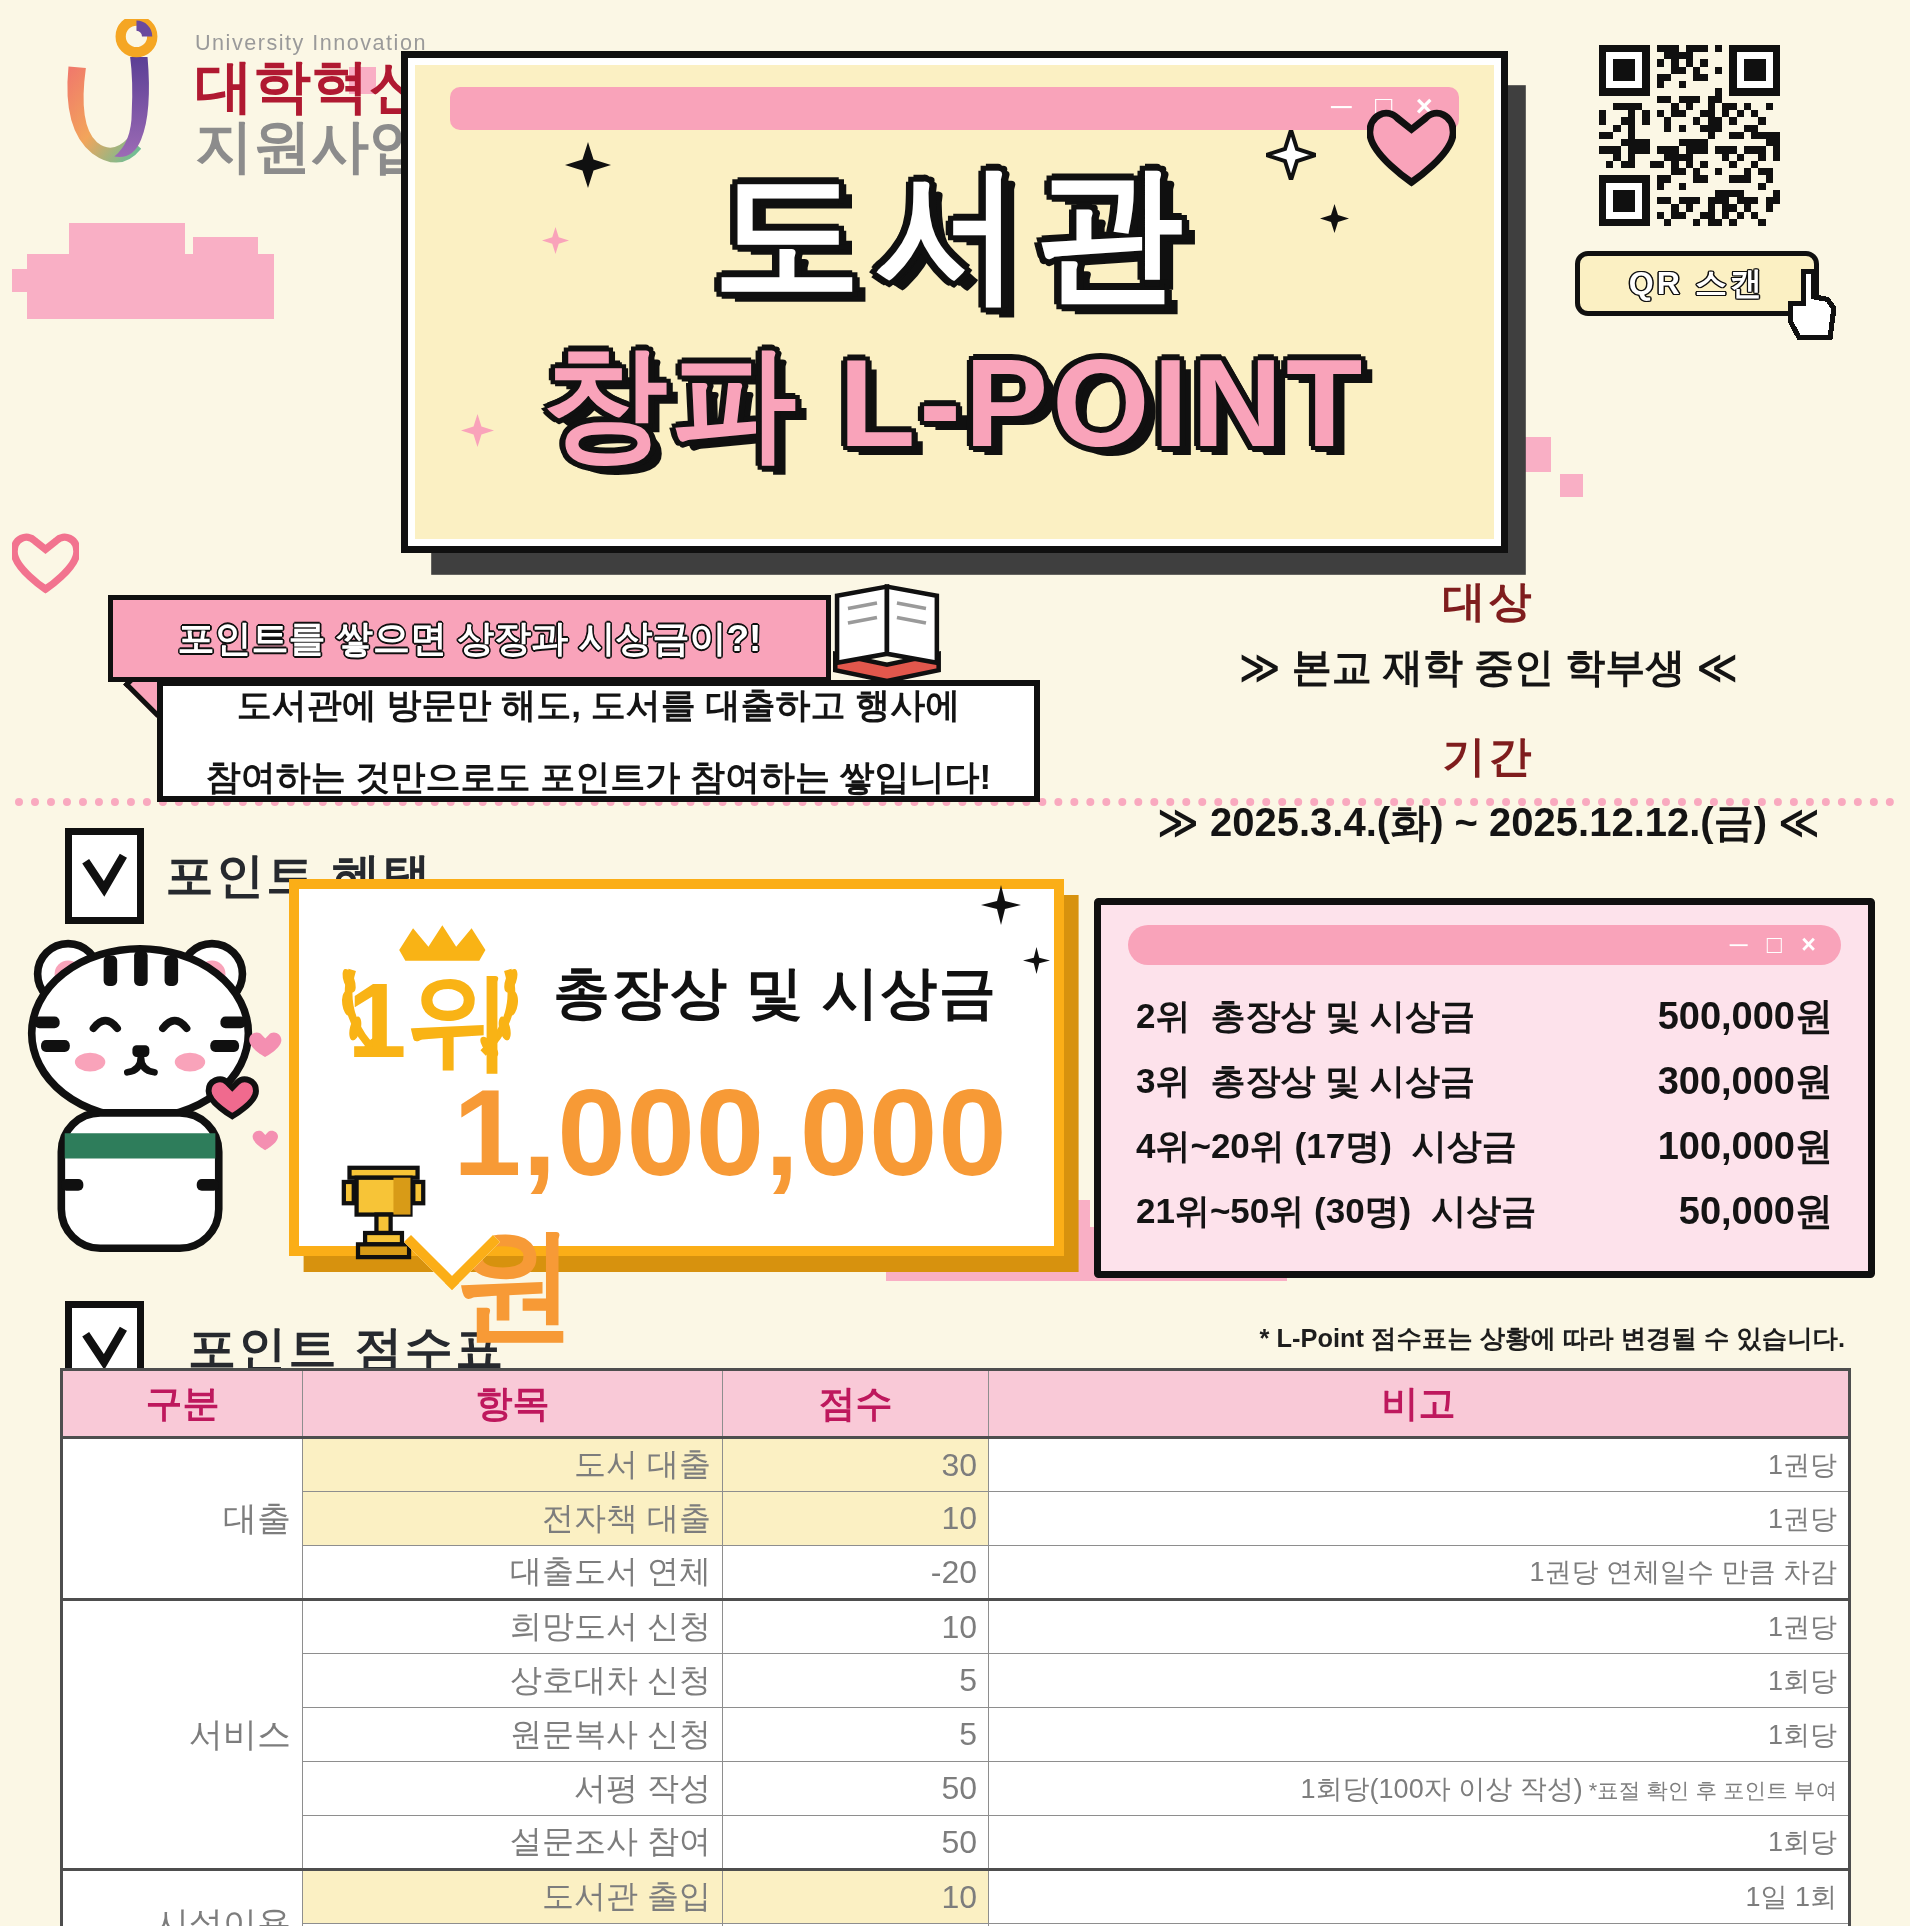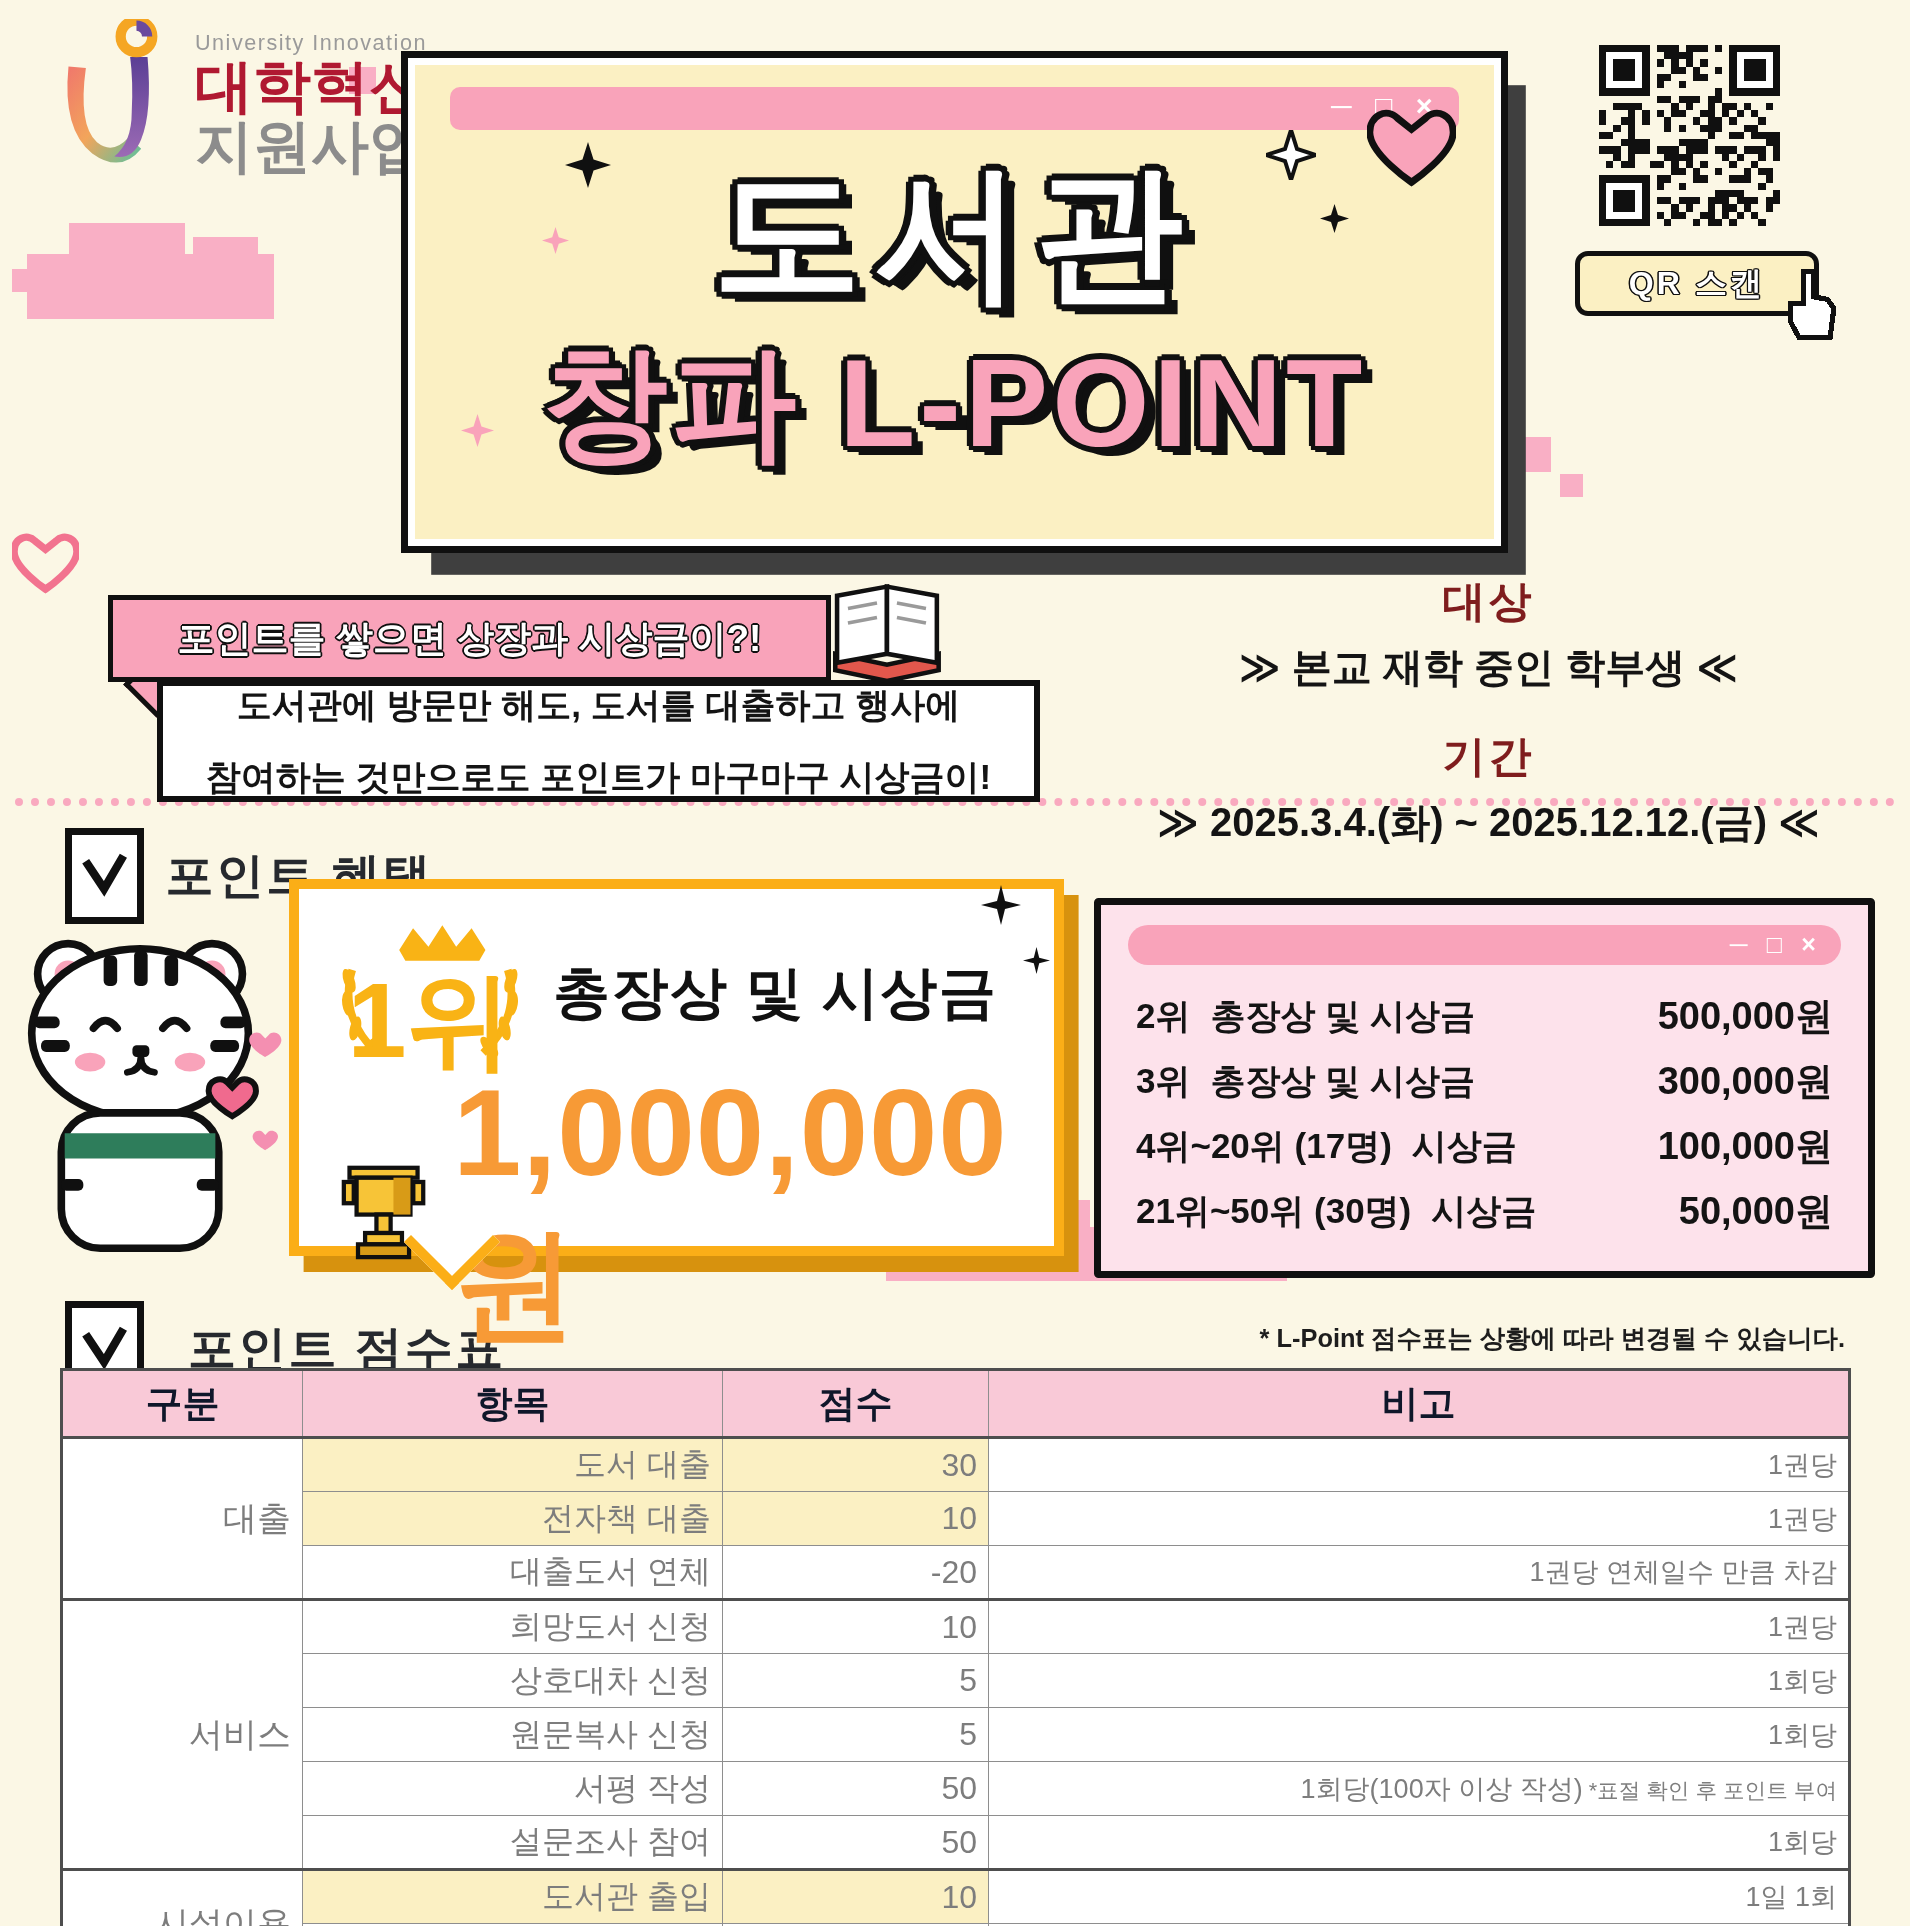--- a/index.html
+++ b/index.html
@@ -69,21 +69,21 @@
   #prize-list{position:absolute;left:35px;top:79px;right:35px;}
   .prize-row{display:flex;justify-content:space-between;align-items:center;height:65px;color:#141414;}
   .prize-left{display:flex;gap:20px;align-items:baseline;font-size:35px;font-weight:bold;}
   .prize-amount{font-size:38px;font-weight:bold;}
   
   #table-note{right:65px;top:1322px;font-size:25.4px;font-weight:bold;color:#1D1D1D;}
   #score-table{left:60px;top:1368px;width:1787px;border-collapse:collapse;table-layout:fixed;
       border:3.9px solid #4E4E4E;background:#FFFFFF;}
   #score-table col.c1{width:241px;} #score-table col.c2{width:420px;}
   #score-table col.c3{width:266px;} #score-table col.c4{width:861px;}
-  #score-table th{height:63px;background:#F9C9D7;color:#0f172a;font-size:37px;font-weight:bold;
+  #score-table th{height:63px;background:#F9C9D7;color:#be185d;font-size:37px;font-weight:bold;
       border:1.5px solid #8E8E8E;border-bottom:3.5px solid #4E4E4E;}
   #score-table tr{height:54px;}
   #score-table td{font-size:32px;font-weight:normal;color:#7D7D7D;text-align:right;
       border:1.5px solid #8E8E8E;background:#FFFFFF;padding:0 11px;}
   #score-table tr.group-start td{border-top:3.5px solid #4E4E4E;}
   #score-table td.hl{background:#FBF0C3;}
   #score-table td.cat-cell{font-size:34px;}
   #score-table td.note-cell{font-size:27px;}
   .note-sub{font-size:21.6px;}
   
@@ -377,21 +377,21 @@
   <polygon points="8,80 65,92 122,80 122,98 65,110 8,98" fill="#E2574C" stroke="#101010" stroke-width="5"></polygon>
   <polygon points="10,16 65,6 65,80 10,90" fill="#FFFFFF" stroke="#101010" stroke-width="5"></polygon>
   <polygon points="120,16 65,6 65,80 120,90" fill="#FFFFFF" stroke="#101010" stroke-width="5"></polygon>
   <line x1="22" y1="30" x2="54" y2="24" stroke="#9a9a9a" stroke-width="4"></line>
   <line x1="22" y1="46" x2="54" y2="40" stroke="#9a9a9a" stroke-width="4"></line>
   <line x1="76" y1="24" x2="108" y2="30" stroke="#9a9a9a" stroke-width="4"></line>
   <line x1="76" y1="40" x2="108" y2="46" stroke="#9a9a9a" stroke-width="4"></line>
 </svg>
 <div id="speech-body" class="abs">
   <div>도서관에 방문만 해도, 도서를 대출하고 행사에</div>
-  <div>참여하는 것만으로도 포인트가 마구마구 시상금이!</div>
+  <div>참여하는 것만으로도 포인트가 참여하는 쌓입니다!</div>
 </div>
 
 <div id="target-period" class="abs">
   <div class="sec-label">대상</div>
   <div class="sec-value">≫ 본교 재학 중인 학부생 ≪</div>
   <div class="sec-gap"></div>
   <div class="sec-label">기간</div>
   <div class="sec-value">≫ 2025.3.4.(화) ~ 2025.12.12.(금) ≪</div>
 </div>
 

